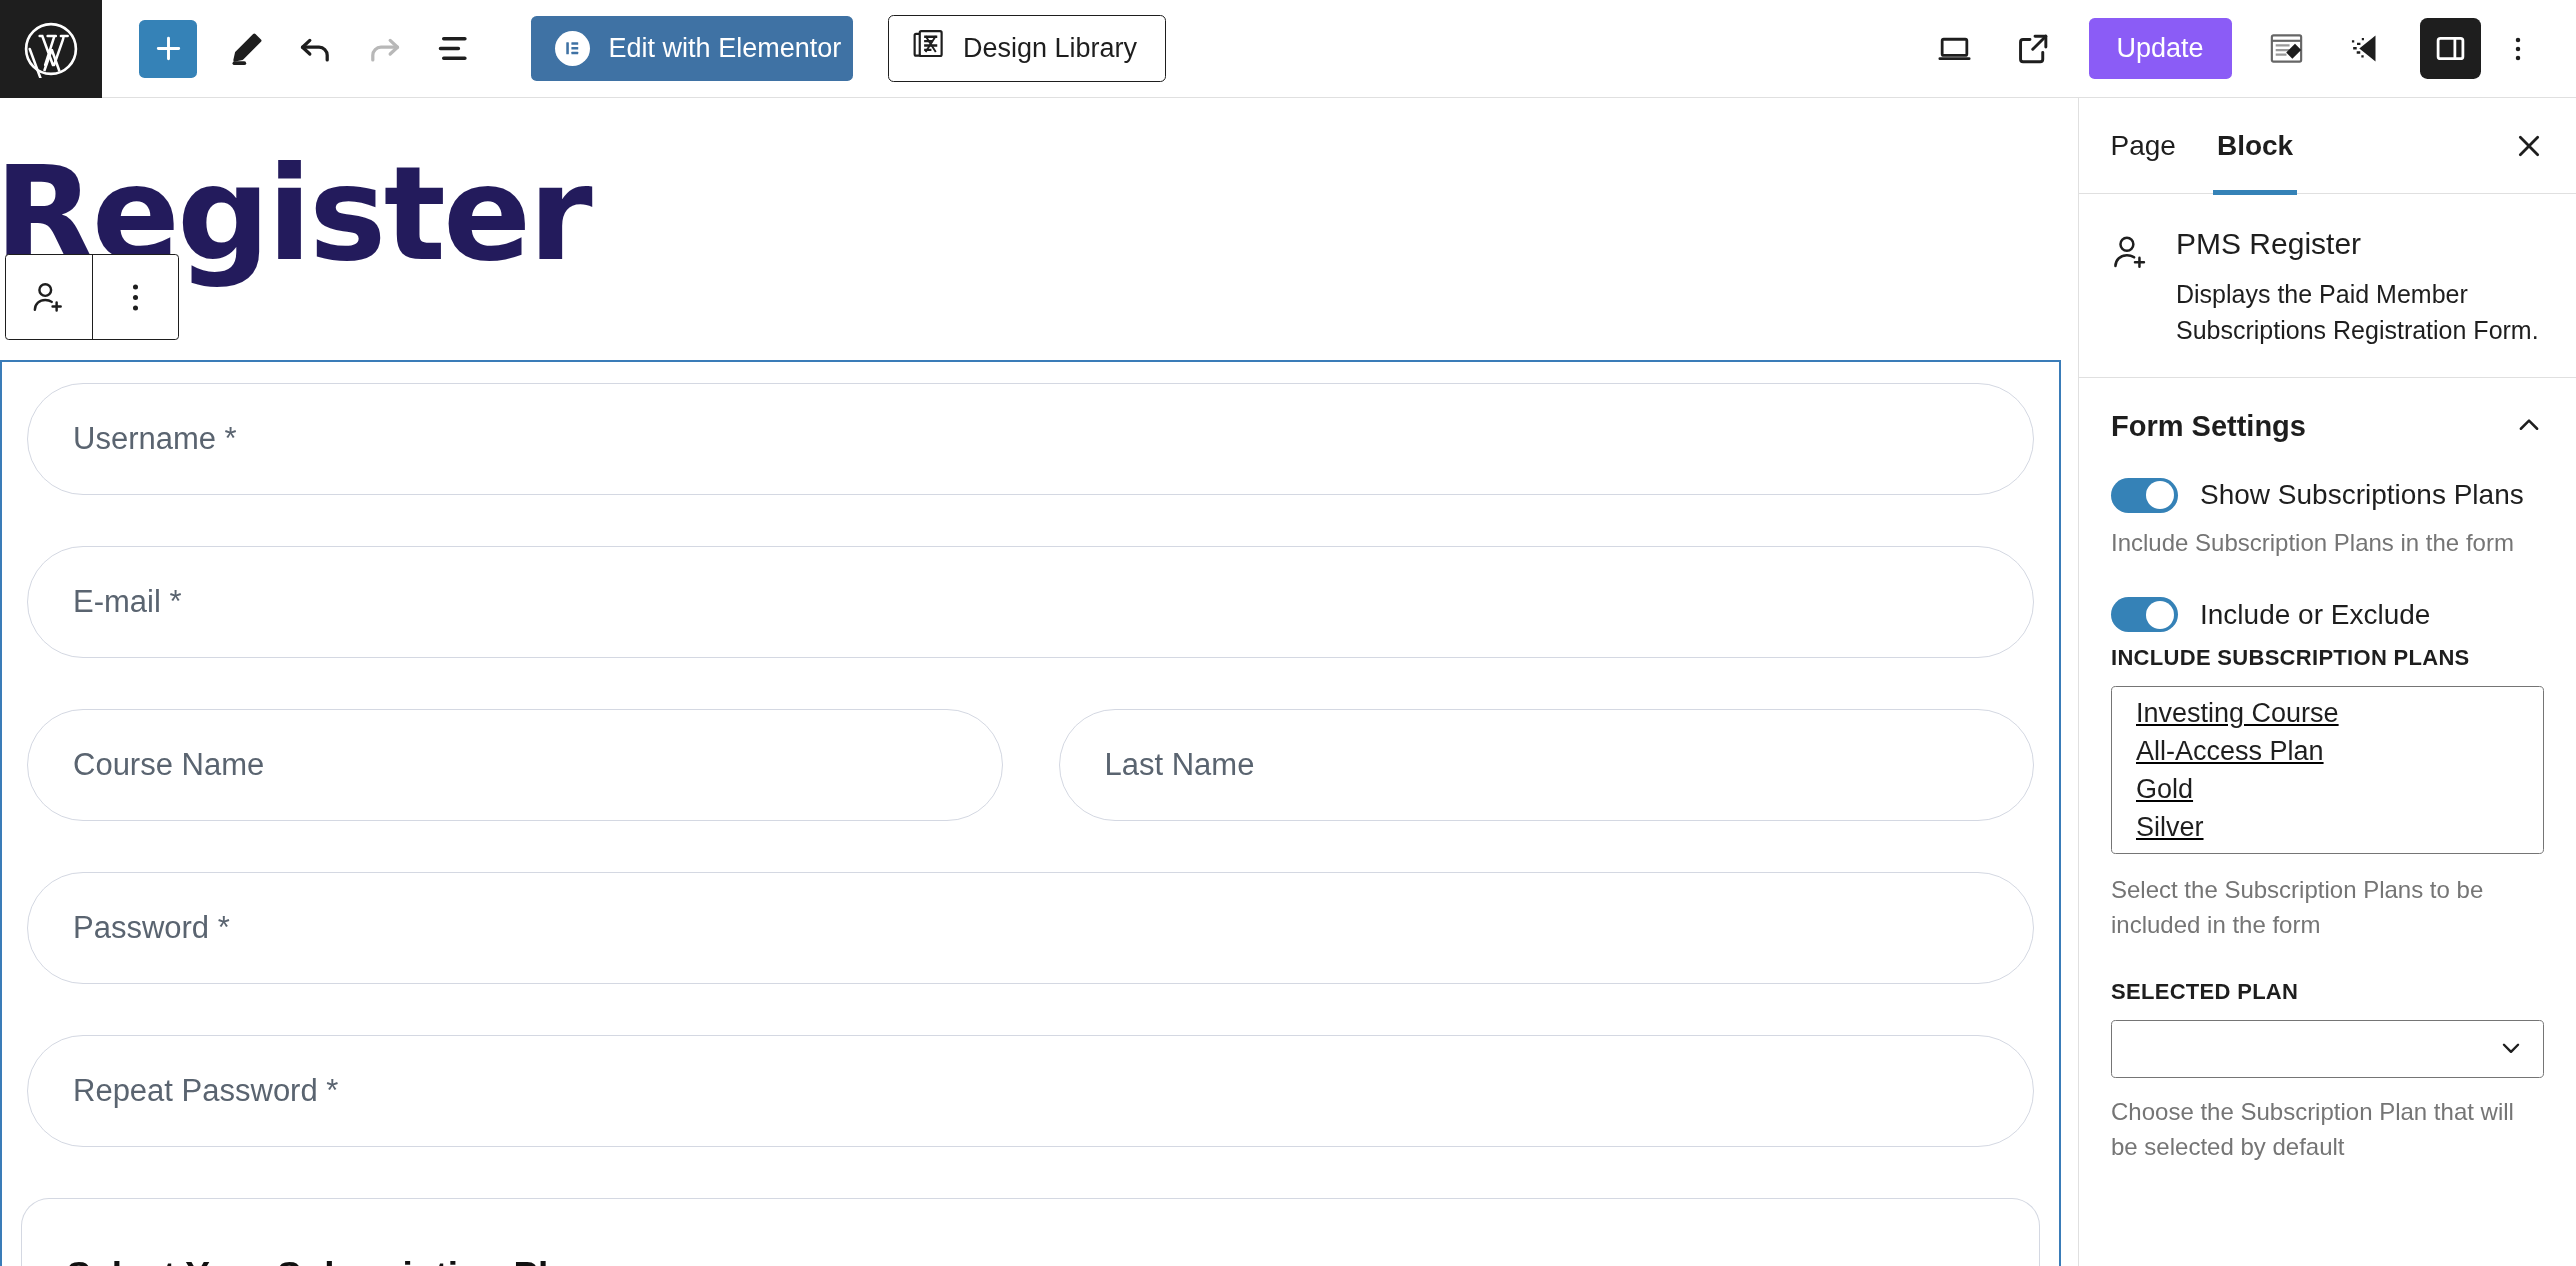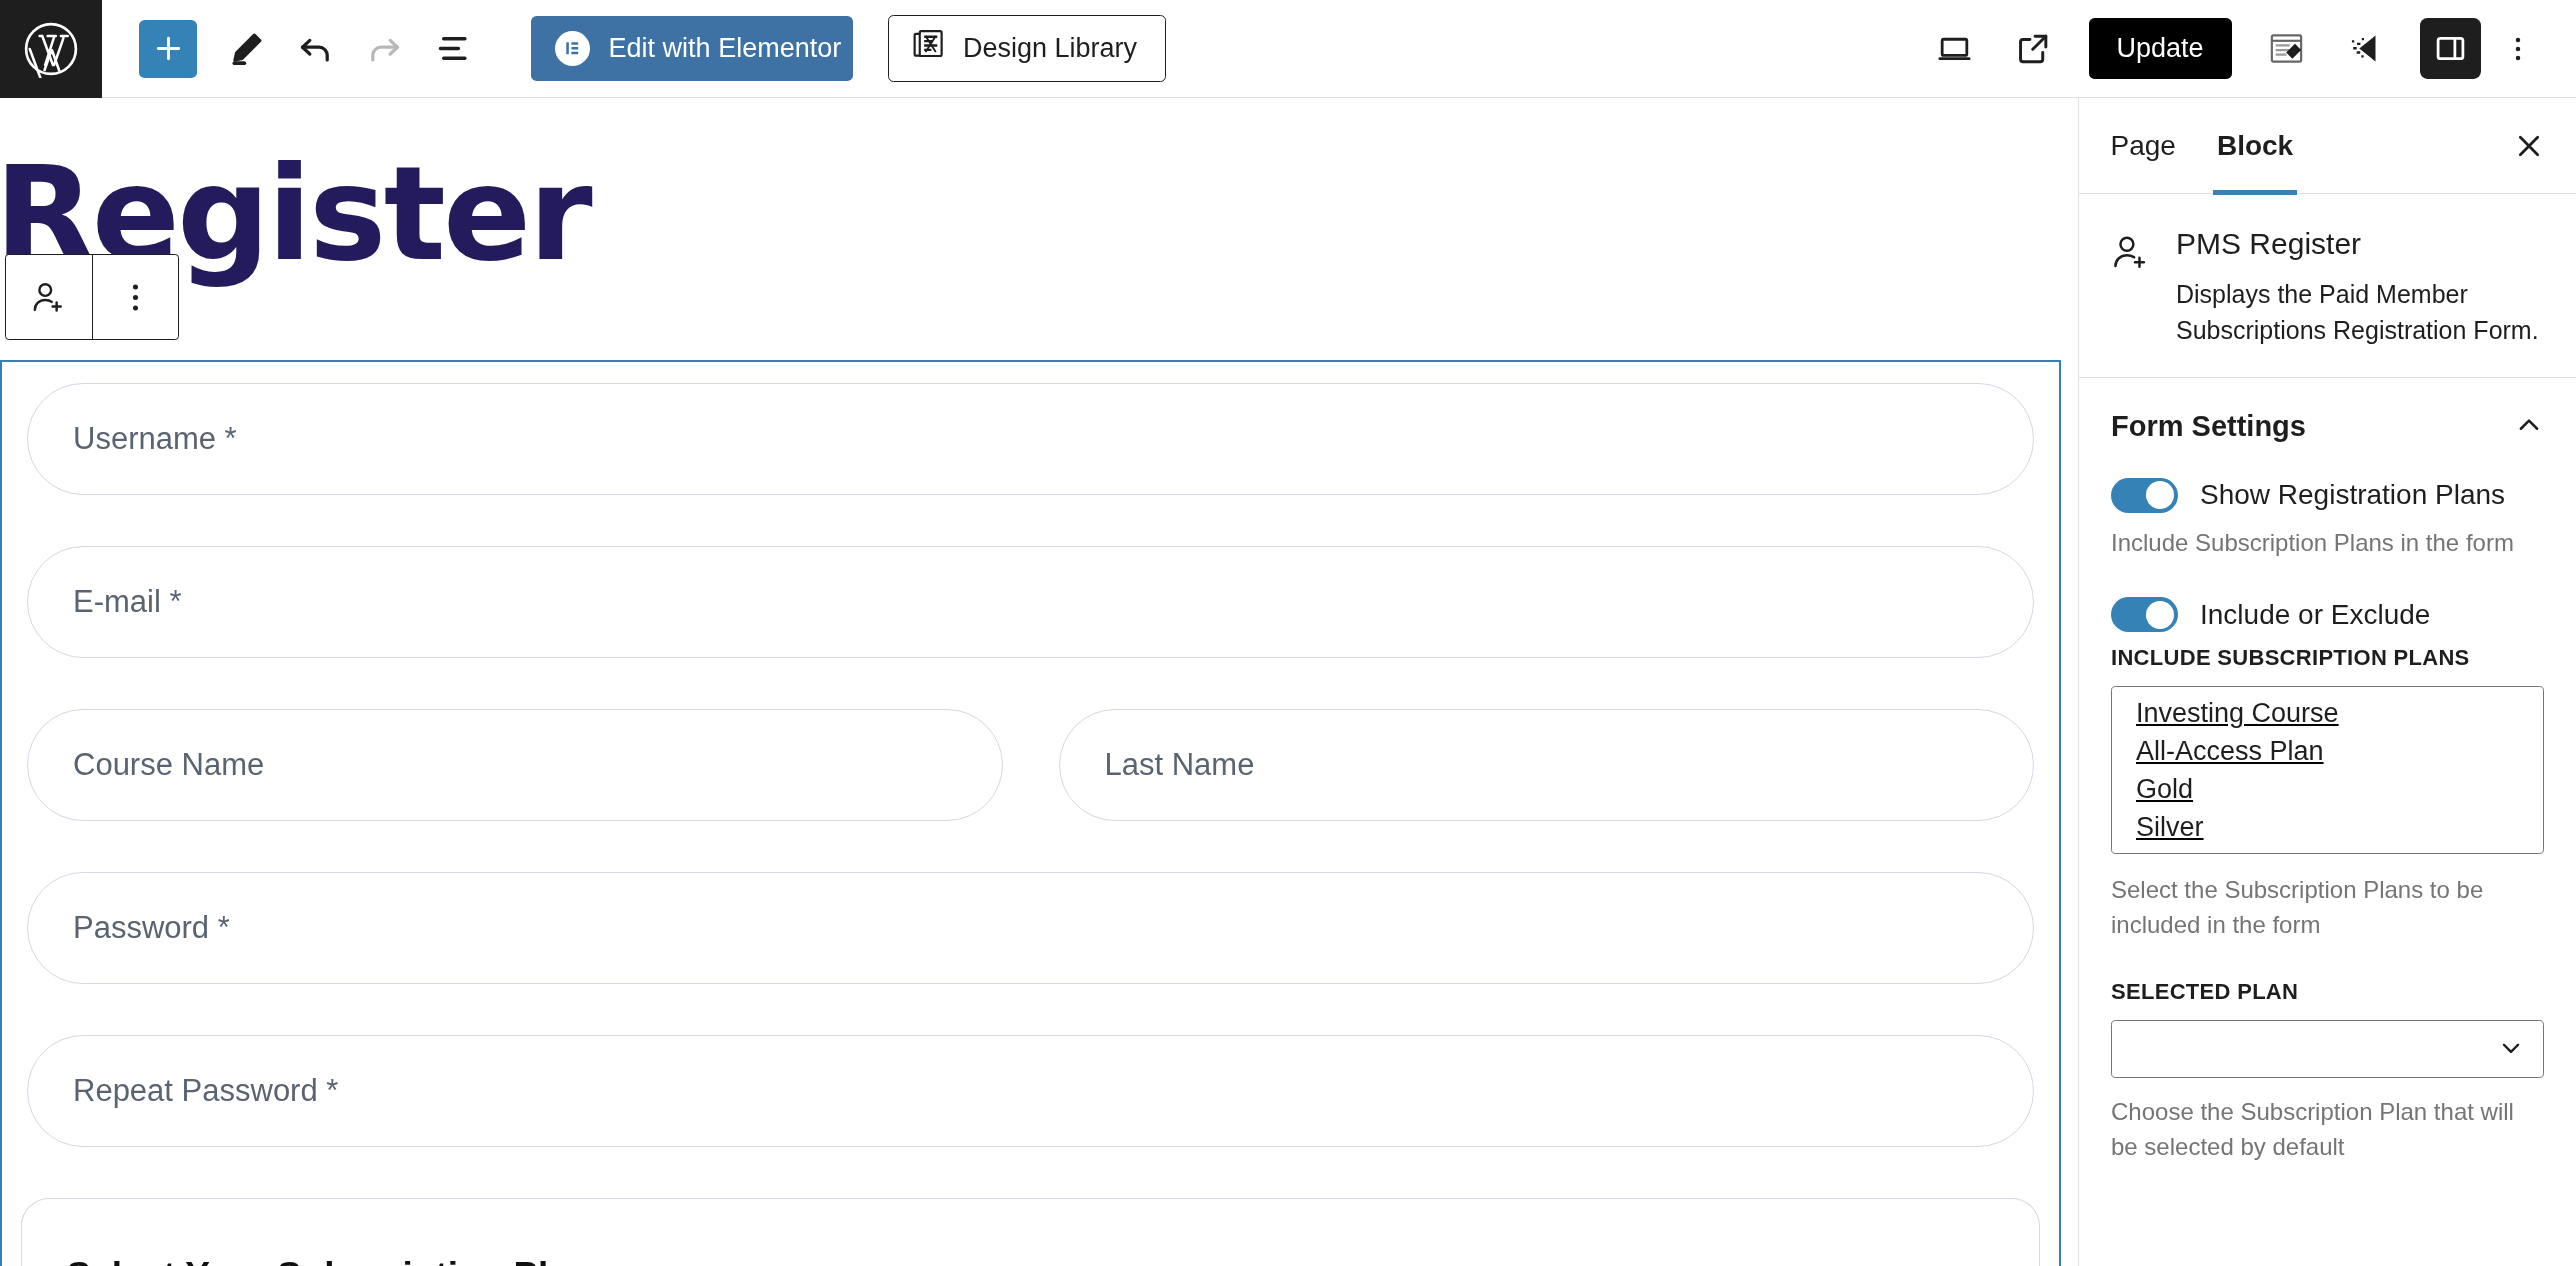--- a/index.html
+++ b/index.html
@@ -72,21 +72,21 @@
   .design-lib-btn svg { width: 35px; height: 35px; }
 
   .tb-right {
     margin-left: auto; display: flex; align-items: center;
     padding-right: 28px; gap: 5.6px;
   }
   .tb-right .tb-btn { width: 73px; height: 73px; }
   .tb-right .tb-btn svg { width: 37px; height: 37px; }
   .update-btn {
     height: 61px; padding: 0 28px;
-    background: #000000; color: #fff; border: none; border-radius: 5.6px;
+    background: #8b5cf6; color: #fff; border: none; border-radius: 5.6px;
     font-size: 27px; cursor: pointer; margin: 0 13px;
     font-family: "Liberation Sans", sans-serif;
   }
   .sidebar-toggle {
     width: 61px; height: 61px; background: #1e1e1e;
     border-radius: 7.4px; border: none; cursor: pointer;
     display: flex; align-items: center; justify-content: center;
     margin-left: 13px;
   }
   .sidebar-toggle svg { width: 35px; height: 35px; }
@@ -489,21 +489,21 @@
           <svg viewBox="0 0 24 24" fill="none" stroke="#1e1e1e" stroke-width="2" stroke-linecap="round" stroke-linejoin="round">
             <path d="M5.5 15l6.5-6.5 6.5 6.5"></path>
           </svg>
         </span>
       </div>
 
       <div class="toggle-row">
         <button class="toggle">
             <span class="knob"></span>
           </button>
-        <span class="toggle-label">Show Registration Plans</span>
+        <span class="toggle-label">Show Subscriptions Plans</span>
       </div>
       <div class="help-text">Include Subscription Plans in the form</div>
 
       <div class="toggle-row">
         <button class="toggle">
             <span class="knob"></span>
           </button>
         <span class="toggle-label">Include or Exclude</span>
       </div>
 

